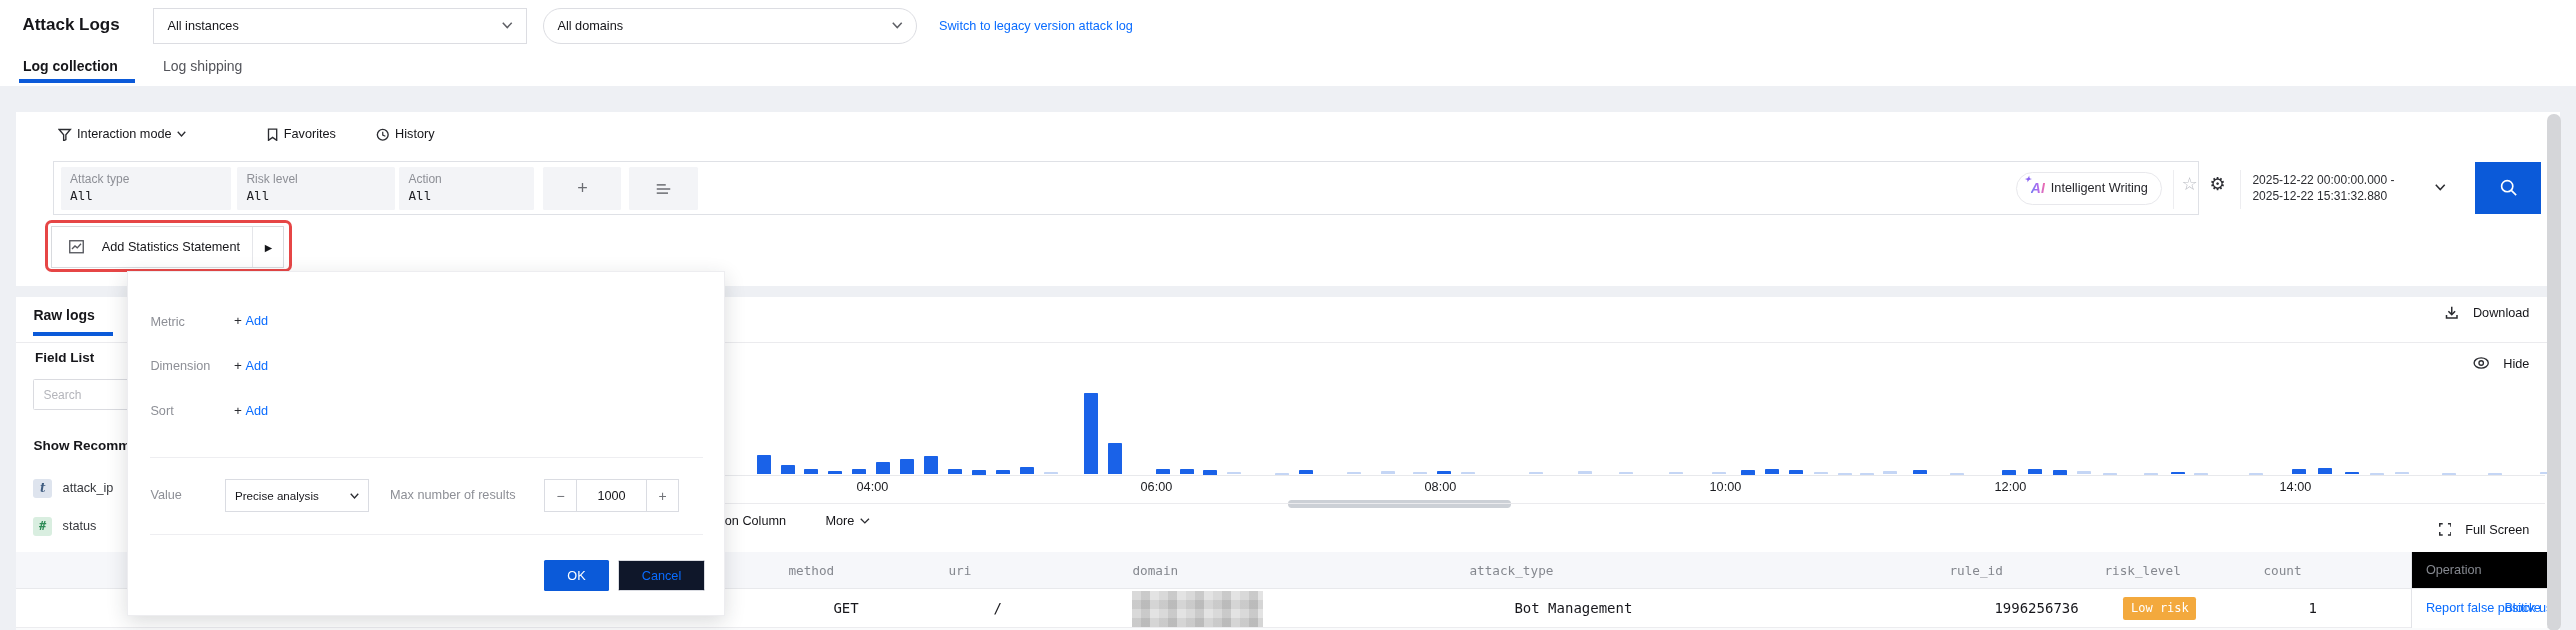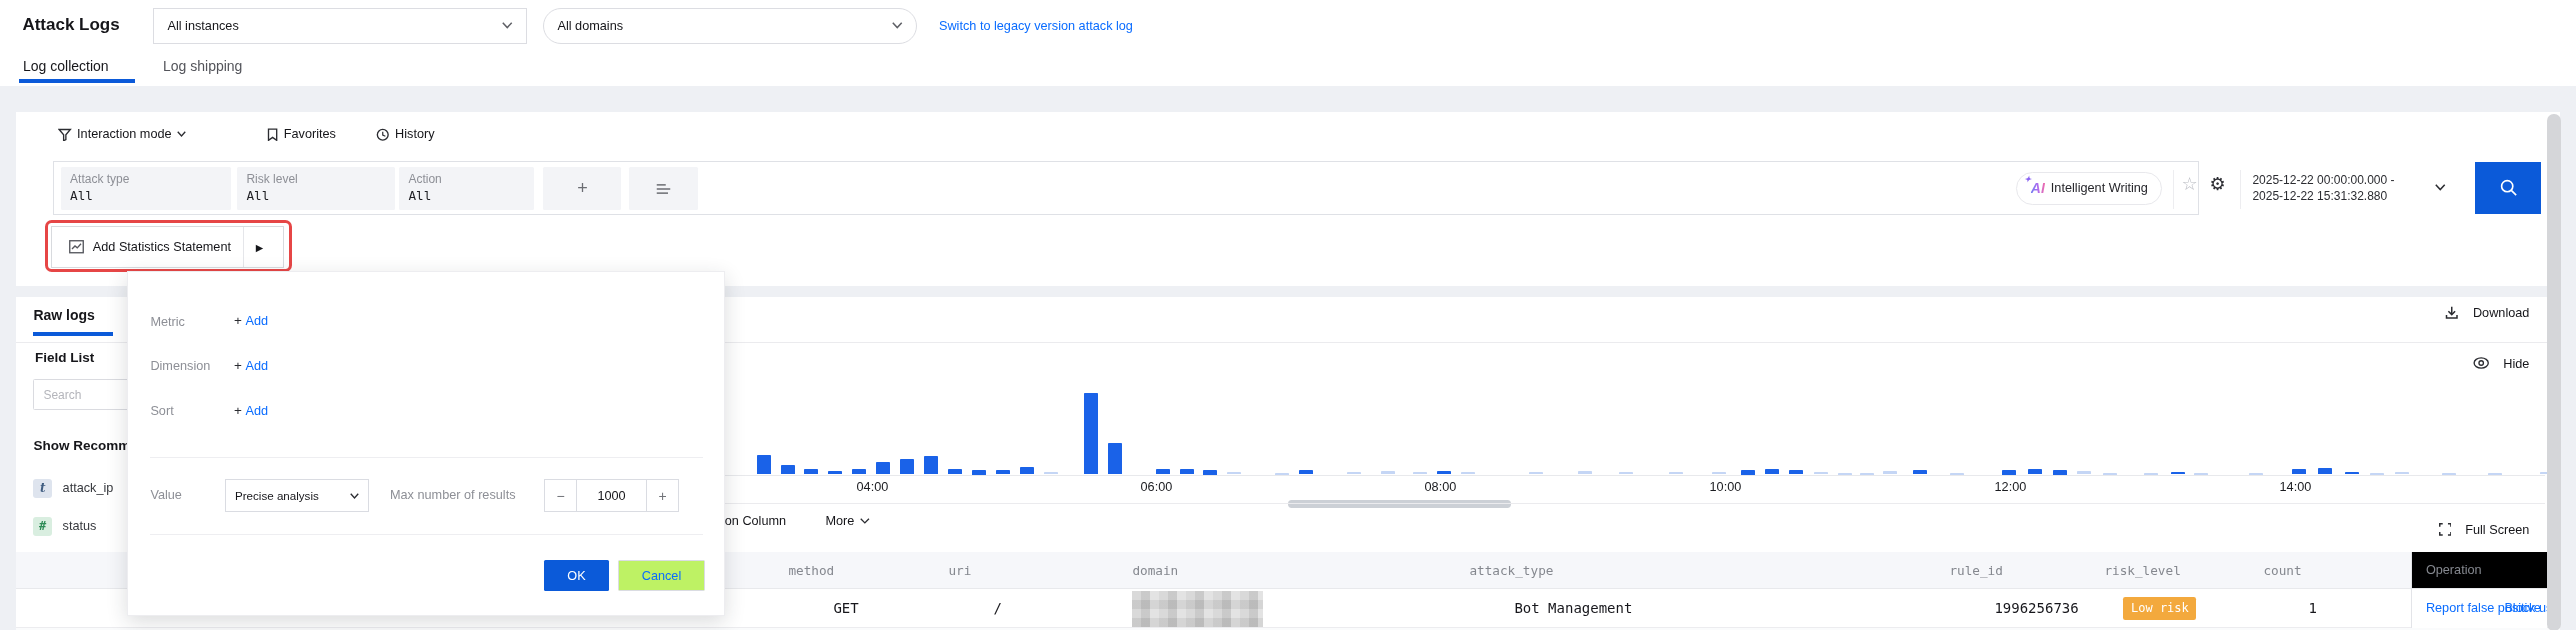--- a/index.html
+++ b/index.html
@@ -13,21 +13,21 @@
   .page-title { position:absolute; left:22.4px; top:15px; font-size:17px; font-weight:bold; }
   .select-box { position:absolute; top:7.5px; height:36px; background:#fff; border:0.7px solid #dcdde2; display:flex; align-items:center; justify-content:space-between; padding:0 13.5px; cursor:pointer; }
   #sel-instances { left:153px; width:374px; }
   #sel-domains  { left:543px; width:374px;border-radius:18px; }
   .select-box .chev { flex:0 0 auto; }
   .link { color:var(--link); cursor:pointer; }
   #legacy-link { position:absolute; left:939px; top:18.7px; }
 
   .tab-bar { position:absolute; left:0; top:46px; height:40px; }
   .tab { position:absolute; top:12px; font-size:14px; cursor:pointer; white-space:nowrap; }
-  #tab-collection { left:23px; color:#16161a; font-weight:normal; }
+  #tab-collection { left:23px; color:#16161a; font-weight:bold; }
   #tab-shipping  { left:163px; color:#53545a; }
   #tab-underline { position:absolute; left:18.7px; top:79px; width:116px; height:3.7px; background:var(--accent); }
 
   .content-bg { position:absolute; left:0; top:86px; width:2576px; height:545px; background:#eef0f4; }
 
   
   .card1 { position:absolute; left:16.4px; top:112px; width:2544px; height:174px; background:#fff; }
   .tool-item { position:absolute; top:11.2px; height:22.4px; display:flex; align-items:center; gap:5.2px; cursor:pointer; white-space:nowrap; }
   #tool-interaction { left:42px; }
   #tool-favorites  { left:251px; }
@@ -53,21 +53,21 @@
   #gear-btn { left:2155px; font-size:18px; color:#2b2c31; top:10.5px; }
   .vline { position:absolute; top:7.5px; width:0.7px; height:39px; background:#ededf0; }
   #vline-1 { left:2119px; } #vline-2 { left:2186px; }
   .date-block { position:absolute; left:2198px; top:9.7px; width:172px; font-size:12px; line-height:16.4px; color:#2b2c31; cursor:pointer; white-space:nowrap; }
   #date-chev { position:absolute; left:2381px; top:22.4px; }
   .search-btn { position:absolute; left:2421px; top:0px; width:66px; height:52px; background:var(--accent); display:flex; align-items:center; justify-content:center; cursor:pointer; }
 
   .addstats-annotation { position:absolute; left:29px; top:108px; width:247px; height:52px; border:3px solid var(--annotation); border-radius:6.7px; z-index:30; pointer-events:none; }
   .addstats-btn { position:absolute; left:35px; top:114px; width:233px; height:42px; background:#fff; border:0.7px solid #d8dade; display:flex; align-items:center; cursor:pointer; z-index:29; }
   .addstats-btn .as-icon { margin-left:16.4px; }
-  .addstats-btn .as-label { margin-left:9px; white-space:nowrap; }
+  .addstats-btn .as-label { margin-left:18px; white-space:nowrap; }
   .addstats-btn .as-div { width:0.7px; height:40px; background:#e5e6ea; margin-left:12px; }
   .addstats-btn .as-play { margin-left:12px; font-size:9.7px; color:#15161a; }
 
   
   .card2 { position:absolute; left:16.4px; top:297px; width:2544px; height:334px; background:#fff; }
   #rawlogs-tab { position:absolute; left:17px; top:9.7px; font-size:14px; font-weight:bold; cursor:pointer; }
   #rawlogs-underline { position:absolute; left:17px; top:35px; width:80px; height:3.7px; background:var(--accent); }
   .right-action { position:absolute; display:flex; align-items:flex-start; gap:14px; cursor:pointer; white-space:nowrap; }
   #download-btn { right:31px; top:9px; }
   #hide-btn { right:31px; top:60px; }
@@ -122,21 +122,21 @@
   .p-add { position:absolute; left:106px; display:flex; align-items:center; gap:3.7px; cursor:pointer; color:var(--link); font-size:12.7px; }
   .p-add .plus { color:#2b2c31; font-size:13.5px; }
   .p-divider { position:absolute; left:22.4px; width:553px; height:0.7px; background:#eeeef1; }
   #p-select { position:absolute; left:97px; top:207px; width:144px; height:33px; border:0.7px solid #dadce2; display:flex; align-items:center; justify-content:space-between; padding:0 9px; font-size:11.6px; cursor:pointer; }
   #p-max-label { position:absolute; left:262px; top:216px; color:#8d8f96; }
   .stepper { position:absolute; left:416px; top:207px; height:33px; display:flex; }
   .stepper .st-btn { width:33px; height:33px; border:0.7px solid #dadce2; display:flex; align-items:center; justify-content:center; font-size:14px; color:#717379; cursor:pointer; background:#fff; }
   .stepper .st-val { width:69px; height:33px; border-top:0.7px solid #dadce2; border-bottom:0.7px solid #dadce2; display:flex; align-items:center; justify-content:center; font-size:12.7px; }
   .p-btn { position:absolute; top:288px; height:31px; display:flex; align-items:center; justify-content:center; font-size:12.7px; cursor:pointer; border-radius:1.5px; }
   #p-ok { left:416px; width:65px; background:var(--accent); color:#fff; }
-  #p-cancel { left:490px; width:87px; background:#bef264; border:0.7px solid #dadce2; color:var(--link); }
+  #p-cancel { left:490px; width:87px; background:#0f172a; border:0.7px solid #dadce2; color:var(--link); }
 
   #vscroll-thumb { position:absolute; left:2547px; top:114px; width:13.5px; height:517px; border-radius:6.7px; background:#d5d6d9; z-index:60; cursor:pointer; }
 
   svg { display:block; }
 </style>
 </head>
 <body>
 
 <div class="screen">
 

